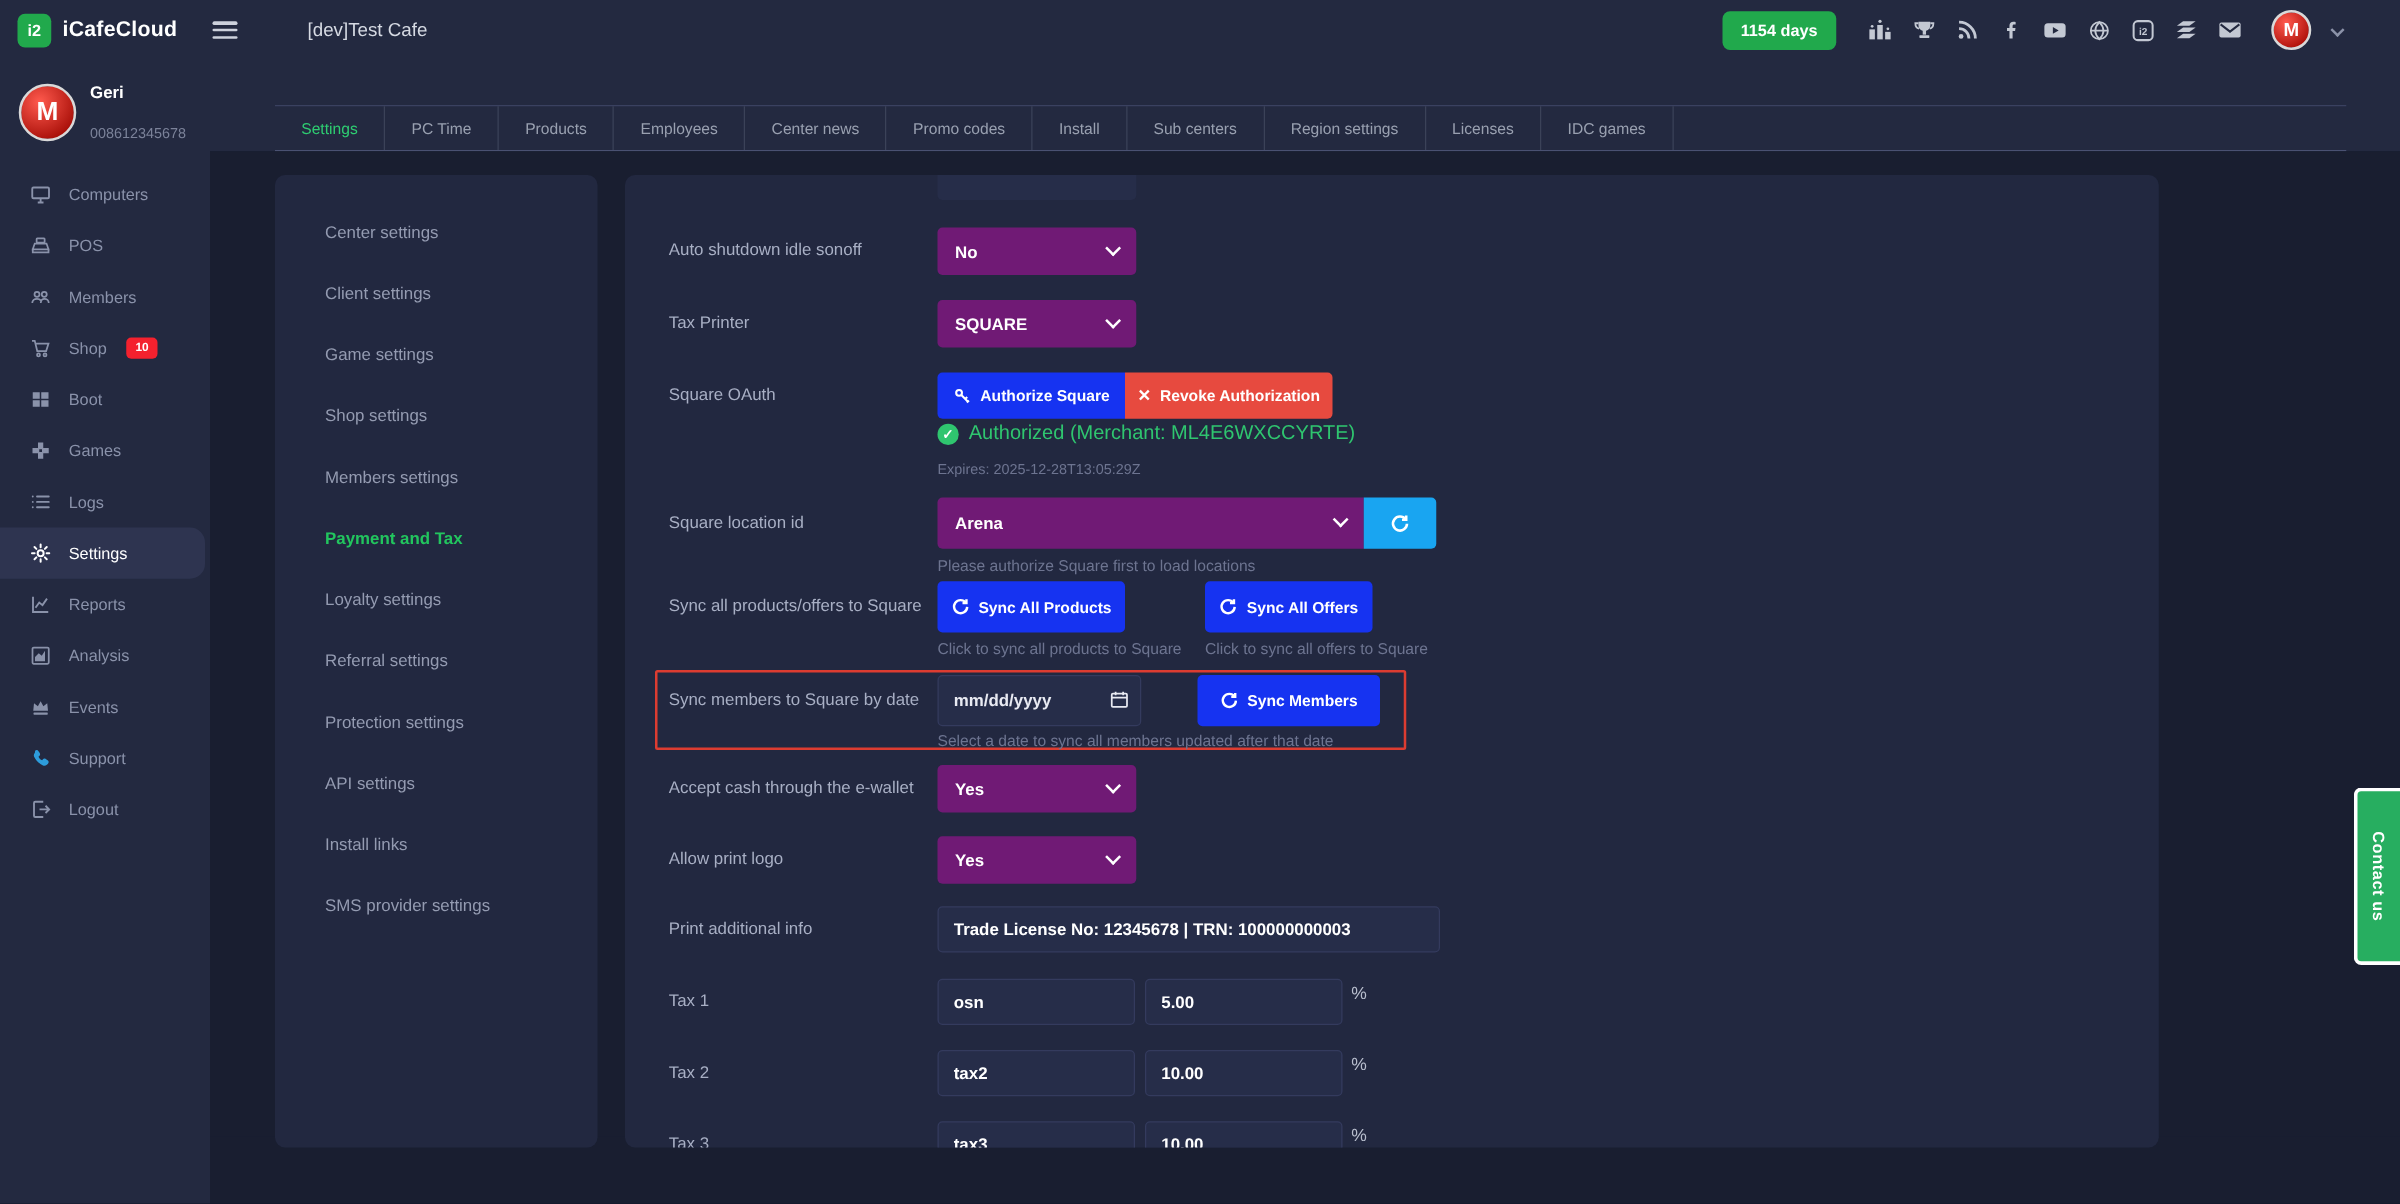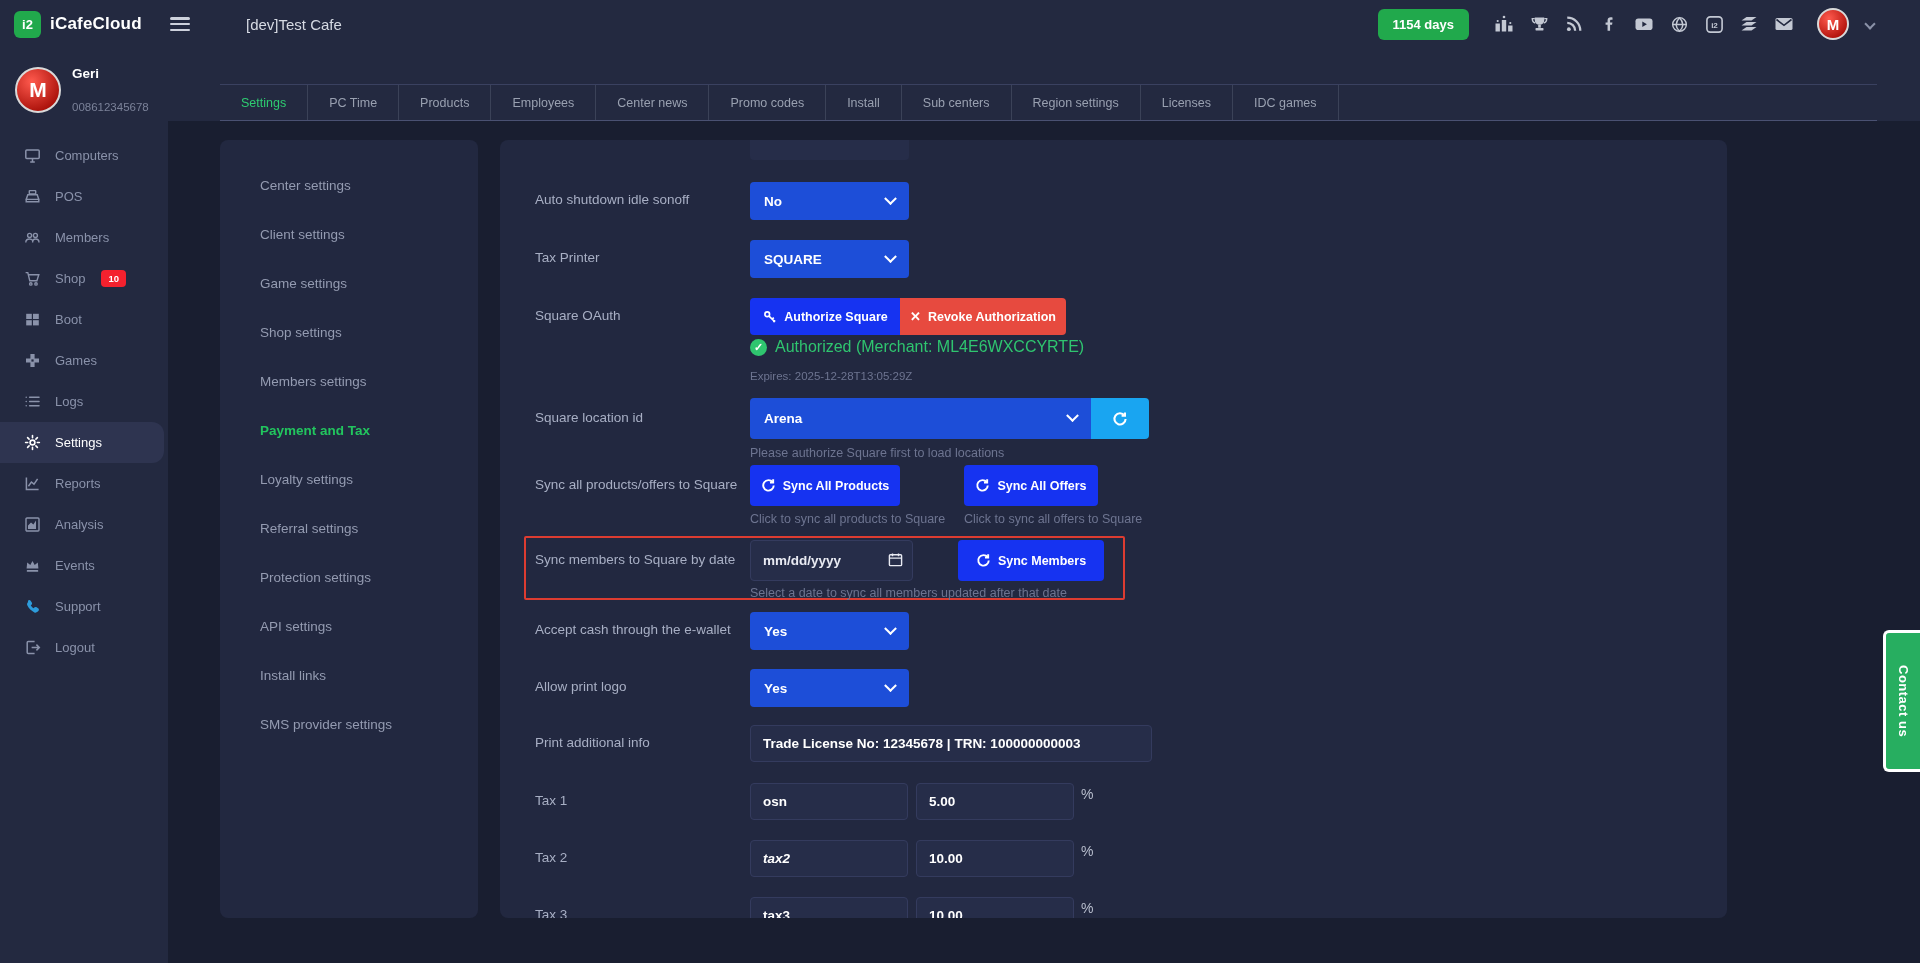--- a/index.html
+++ b/index.html
@@ -42,21 +42,21 @@
   
   .content { position:absolute; left:168px; top:121px; width:1752px; height:788px; background:#191e30; }
   .nav-card { position:absolute; left:52px; top:19px; width:258px; height:778px; background:#222840; border-radius:8px; padding-top:21px; }
   .subnav-item { height:49px; display:flex; align-items:center; padding-left:40px; color:#949bb1; font-size:13.5px; cursor:pointer; }
   .subnav-item.active { color:#22c55e; font-weight:bold; }
 
   .form-card { position:absolute; left:332px; top:19px; width:1227px; height:778px; background:#222840; border-radius:8px; overflow:hidden; }
   .flabel { position:absolute; left:35px; height:18px; line-height:18px; color:#a8afc4; font-size:13.5px; white-space:nowrap; }
   .helper { position:absolute; color:#6d7490; font-size:12.5px; white-space:nowrap; }
 
-  .sel { position:absolute; background:#1d4ed8; border-radius:4px; height:38px; display:flex; align-items:center; justify-content:space-between; padding:0 14px; cursor:pointer;gap:36px; }
+  .sel { position:absolute; background:#701a75; border-radius:4px; height:38px; display:flex; align-items:center; justify-content:space-between; padding:0 14px; cursor:pointer;gap:36px; }
   .sel .sel-val { color:#fff; font-size:13.5px; font-weight:bold; }
   .chev { width:9px; height:9px; border-right:2.5px solid #fff; border-bottom:2.5px solid #fff; transform:rotate(45deg) translate(-2px,-2px); }
 
   .btn { position:absolute; height:37px; border:none; border-radius:4px; color:#fff; font-weight:bold; font-size:12.5px; display:flex; align-items:center; justify-content:center; gap:7px; cursor:pointer; font-family:inherit; }
   .btn-blue { background:#1633f1; }
   .btn-red  { background:#e74a3f; }
   .btn-cyan { background:#19a5f1; }
 
   .status-line { position:absolute; left:250px; top:198px; display:flex; align-items:center; gap:8px; }
   .check-circle { width:17px; height:17px; border-radius:50%; background:#2fc56f; color:#fff; font-size:11px; font-weight:bold; display:flex; align-items:center; justify-content:center; }
@@ -397,21 +397,21 @@
 
       <div class="flabel" style="top:594px">Print additional info</div>
       <input class="tinput" style="left: 250px; top: 585px; width: 402px;" value="Trade License No: 12345678 | TRN: 100000000003">
 
       <div class="flabel" style="top:652px">Tax 1</div>
       <input class="tinput" style="left: 250px; top: 643px; width: 158px;" value="osn">
       <input class="tinput" style="left: 416px; top: 643px; width: 158px;" value="5.00">
       <span class="pct" style="left:581px; top:646px">%</span>
 
       <div class="flabel" style="top:709px">Tax 2</div>
-      <input class="tinput" style="left: 250px; top: 700px; width: 158px; font-style: italic;" value="tax2">
+      <input class="tinput" style="left: 250px; top: 700px; width: 158px;" value="tax2">
       <input class="tinput" style="left: 416px; top: 700px; width: 158px;" value="10.00">
       <span class="pct" style="left:581px; top:703px">%</span>
 
       <div class="flabel" style="top:766px">Tax 3</div>
       <input class="tinput" style="left: 250px; top: 757px; width: 158px;" value="tax3">
       <input class="tinput" style="left: 416px; top: 757px; width: 158px;" value="10.00">
       <span class="pct" style="left:581px; top:760px">%</span>
 
     </div>
   </div>

